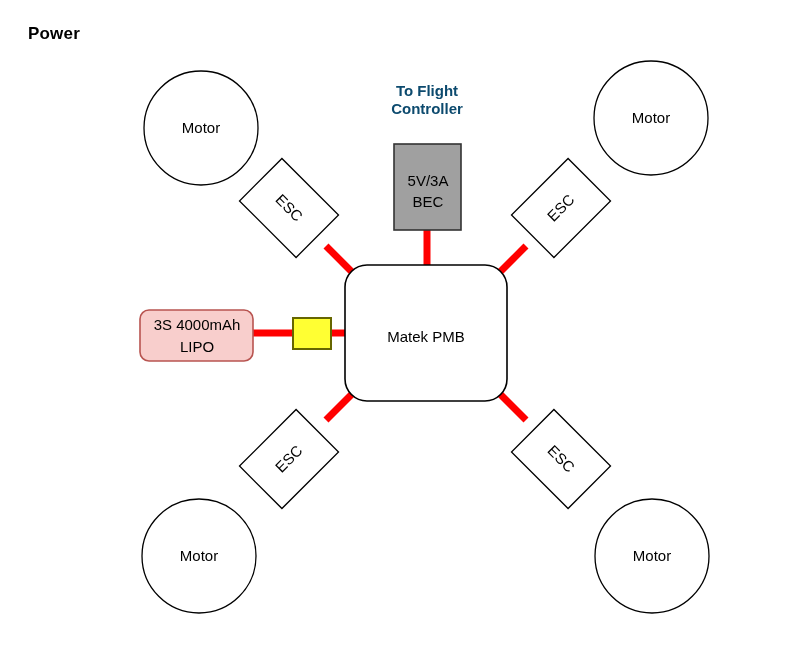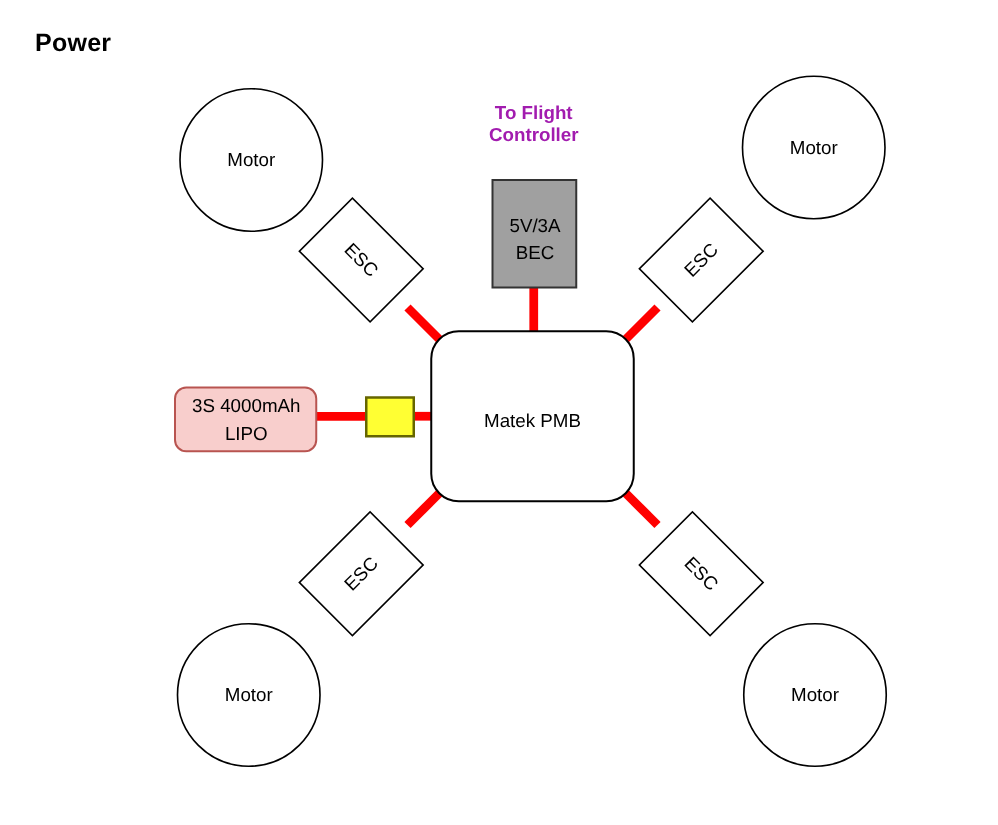--- a/index.html
+++ b/index.html
@@ -22,35 +22,35 @@
     position: absolute;
     left: 0;
     top: 0;
     width: 798px;
     height: 660px;
   }
   .diagram-title {
     position: absolute;
     left: 28px;
     top: 24px;
-    font-size: 20px;
+    font-size: 17px;
     font-weight: bold;
     color: #000000;
     letter-spacing: 0.2px;
     white-space: nowrap;
   }
   .fc-label {
     position: absolute;
     left: 372px;
     top: 82px;
     width: 110px;
     text-align: center;
     font-size: 15px;
     font-weight: bold;
-    color: #a21caf;
+    color: #0c4a6e;
     line-height: 18px;
   }
   .node-text {
     font-family: "Liberation Sans", sans-serif;
     font-size: 15px;
     fill: #000000;
     text-anchor: middle;
     dominant-baseline: middle;
   }
   .shape-outline {

